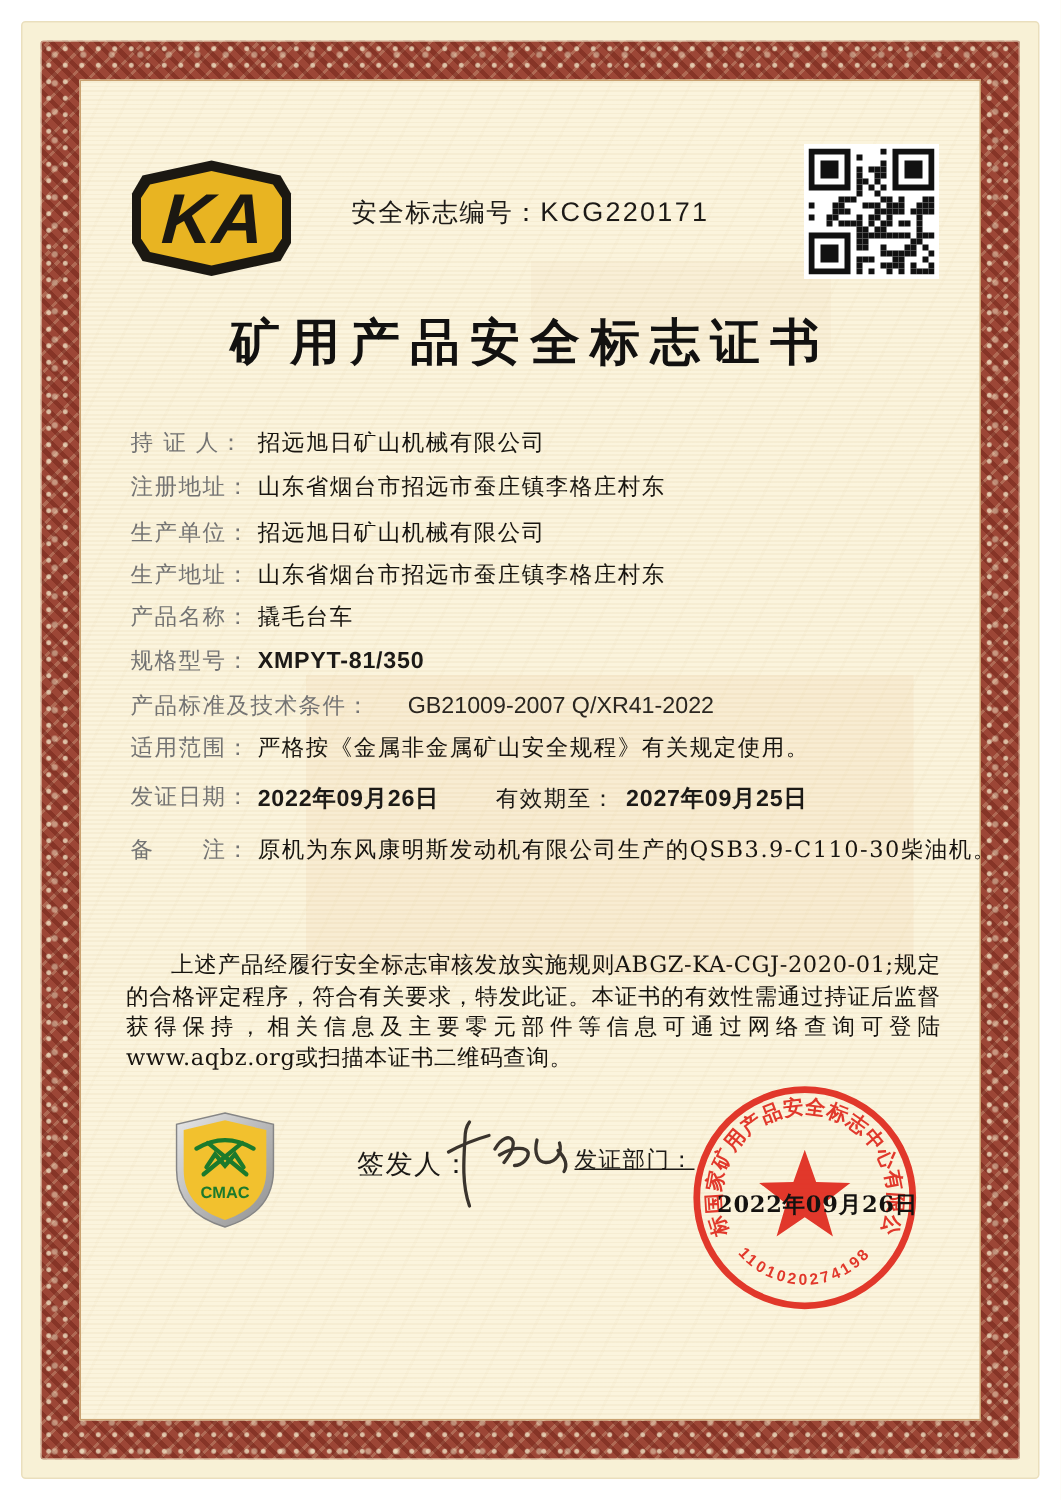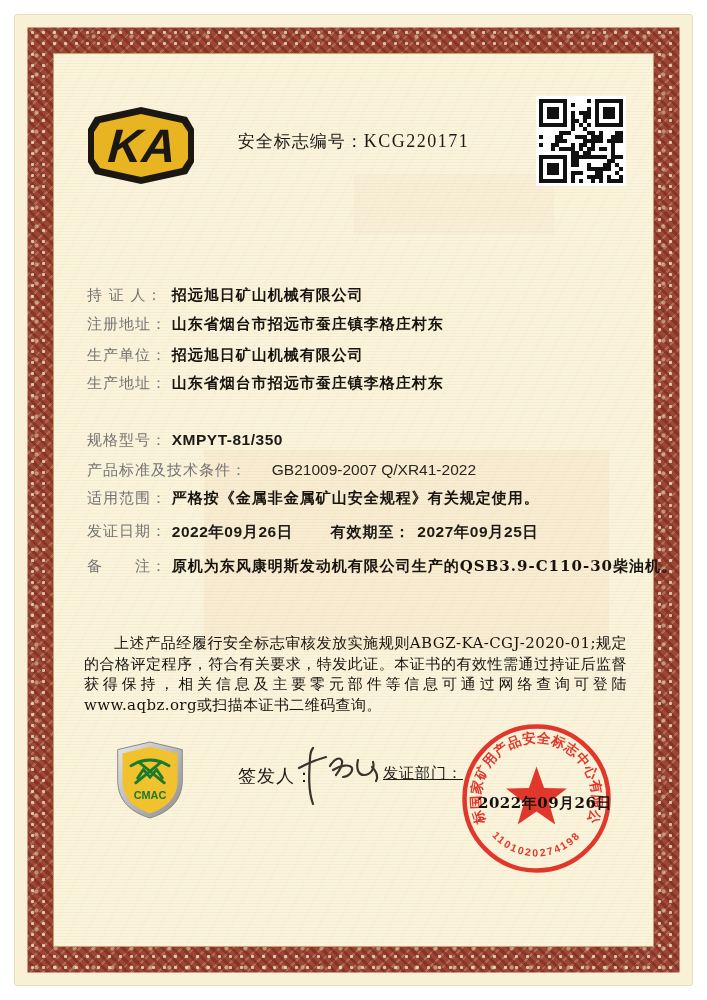--- a/index.html
+++ b/index.html
@@ -23,37 +23,37 @@
           repeating-linear-gradient(115deg, rgba(214,186,132,.05) 0 2px, transparent 2px 16px);}
   .wm{position:absolute;background:rgba(233,196,150,.15);pointer-events:none;}
   .wm1{left:150px;top:396px;width:405px;height:200px;}
   .wm2{left:300px;top:120px;width:200px;height:60px;background:rgba(233,196,150,.08);}
 
   .abs{position:absolute;}
 
   
   .ka{left:85px;top:103px;width:112px;height:85px;}
   .certline{left:0;right:0;top:130px;text-align:center;font-size:17px;letter-spacing:1px;}
-  .certno{font-size:18px;font-family:Liberation Serif, serif;letter-spacing:1.5px;}
+  .certno{font-size:18px;font-family:Liberation Sans, sans-serif;letter-spacing:1.5px;}
   .qr{left:536px;top:96px;width:90px;height:90px;background:#fff;padding:3px;box-sizing:border-box;}
 
   .title{left:0;right:0;top:206px;text-align:center;font-size:33px;font-weight:bold;
          letter-spacing:7px;color:#121110;font-family:"DejaVu Serif",serif;}
 
   
   .row{position:absolute;left:87px;right:60px;font-size:15px;white-space:nowrap;}
   .lab{display:inline-block;width:80px;color:#737373;letter-spacing:1px;vertical-align:top;}
-  .val{font-weight:bold;color:#17140f;letter-spacing:1px;}
+  .val{font-weight:normal;color:#17140f;letter-spacing:1px;}
   .valnum{font-family:"Liberation Sans",sans-serif;font-weight:bold;font-size:15.5px;letter-spacing:.5px;}
   .valstd{font-family:"Liberation Sans",sans-serif;font-weight:normal;font-size:15.5px;color:#2a2username;color:#2a2620;}
   .r1{top:286px}.r2{top:315px}.r3{top:346px}.r4{top:374px}.r5{top:402px}
   .r6{top:431px}.r7{top:461px}.r8{top:489px}.r9{top:522px}.r10{top:557px}
   .r7 .lab{width:auto;margin-right:20px;}
   .v1{display:inline-block;width:154px;}
-  .lab2{display:inline-block;width:82px;letter-spacing:1px;font-weight:bold;}
+  .lab2{display:inline-block;width:82px;letter-spacing:1px;}
 
   
   .statement{left:84px;right:80px;top:633px;font-size:15px;line-height:20.5px;
              text-align:justify;text-indent:2em;font-weight:normal;color:#17140f;letter-spacing:.4px;}
 
   
   .cmac{left:112px;top:740px;width:76px;height:80px;}
   .signerlab{left:238px;top:764px;font-size:18px;letter-spacing:1px;}
   .signature{left:288px;top:738px;width:95px;height:78px;}
   .issuerlab{left:383px;top:764px;font-size:15px;letter-spacing:1px;text-decoration:underline;}
@@ -210,36 +210,41 @@
       <rect x="1" y="1" width="5" height="5" fill="#fff"></rect>
       <rect x="2" y="2" width="3" height="3" fill="#111"></rect>
       <rect x="14" y="0" width="7" height="7" fill="#111"></rect>
       <rect x="15" y="1" width="5" height="5" fill="#fff"></rect>
       <rect x="16" y="2" width="3" height="3" fill="#111"></rect>
       <rect x="0" y="14" width="7" height="7" fill="#111"></rect>
       <rect x="1" y="15" width="5" height="5" fill="#fff"></rect>
       <rect x="2" y="16" width="3" height="3" fill="#111"></rect>
     </svg>
 
+  <div class="abs title">矿用产品安全标志证书</div>
 
   <div class="row r1">
     <span class="lab">持 证 人：</span>
     <span class="val">招远旭日矿山机械有限公司</span>
   </div>
   <div class="row r3">
     <span class="lab">生产单位：</span>
     <span class="val">招远旭日矿山机械有限公司</span>
   </div>
   <div class="row r2">
     <span class="lab">注册地址：</span>
     <span class="val">山东省烟台市招远市蚕庄镇李格庄村东</span>
   </div>
   <div class="row r4">
     <span class="lab">生产地址：</span>
     <span class="val">山东省烟台市招远市蚕庄镇李格庄村东</span>
+  </div>
+  <div class="row r5">
+    <span class="lab">产品名称：</span>
+    <span class="val">撬毛台车</span>
   </div>
   <div class="row r6">
     <span class="lab">规格型号：</span>
     <span class="valnum">XMPYT-81/350</span>
   </div>
   <div class="row r7">
     <span class="lab">产品标准及技术条件：</span>
     <span class="valstd">GB21009-2007 Q/XR41-2022</span>
   </div>
   <div class="row r8">

